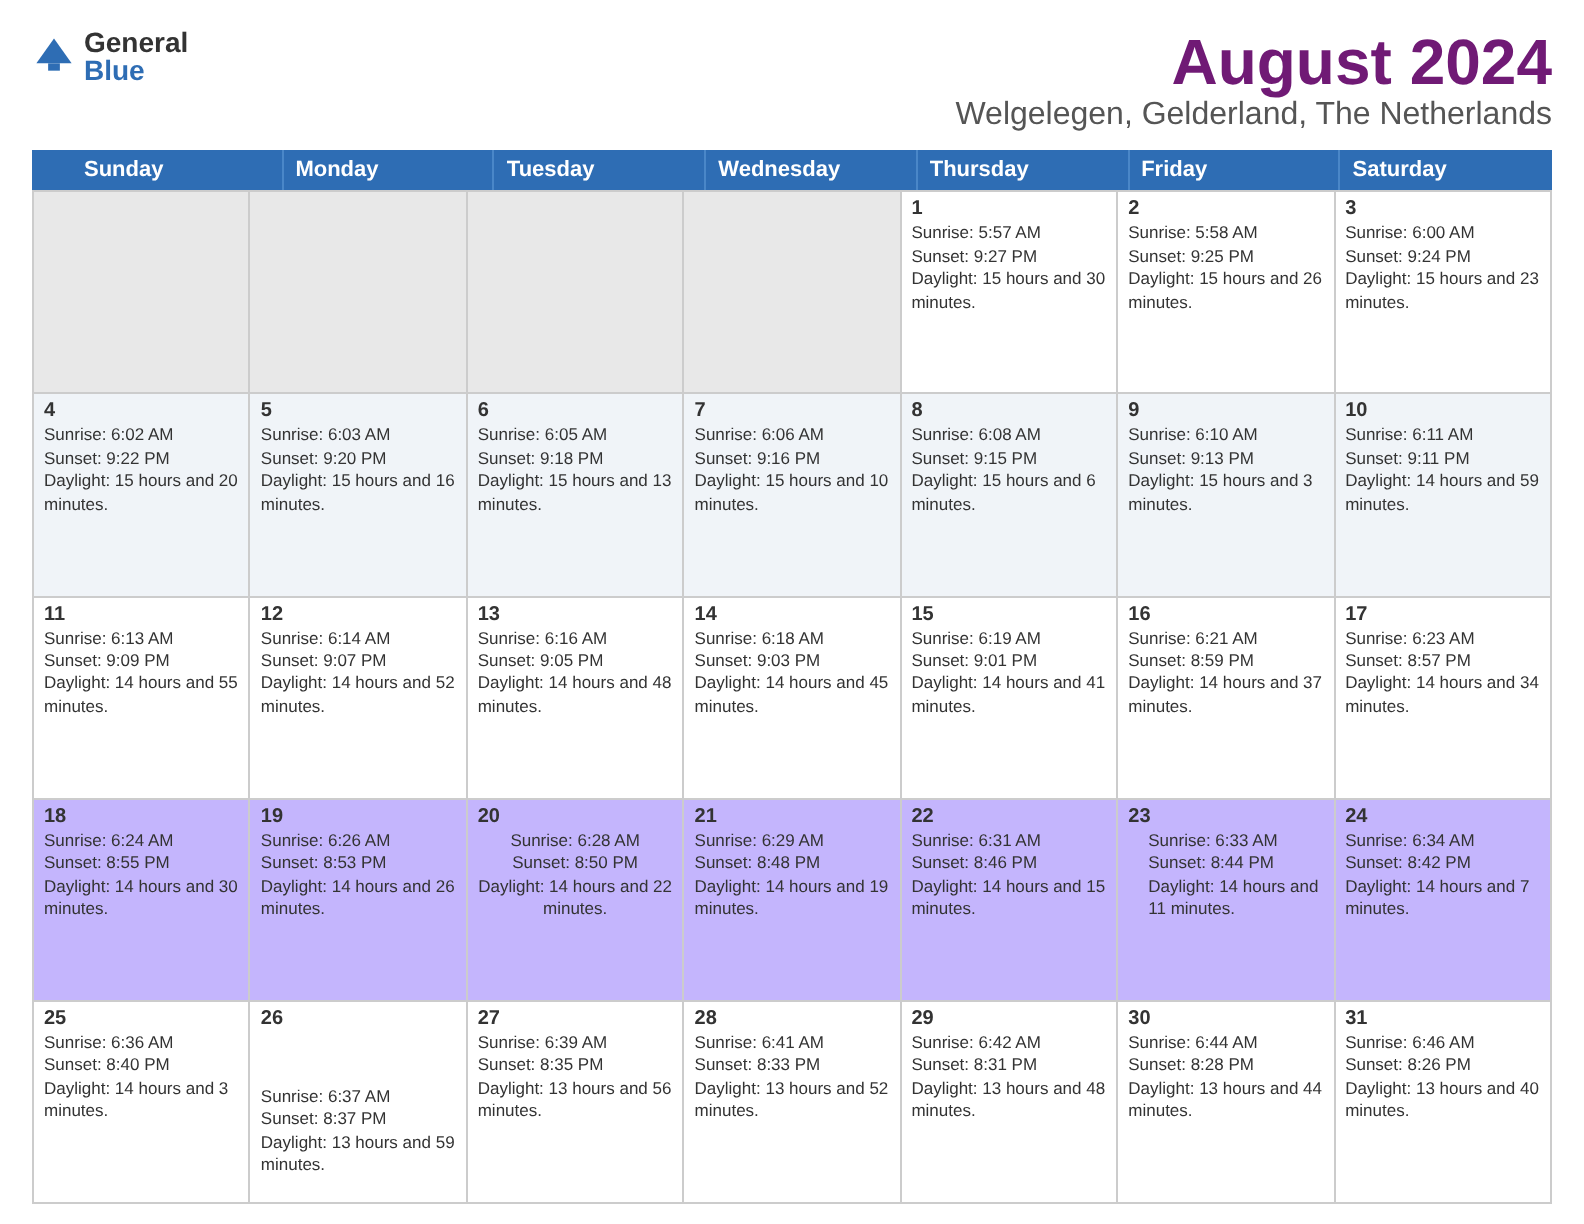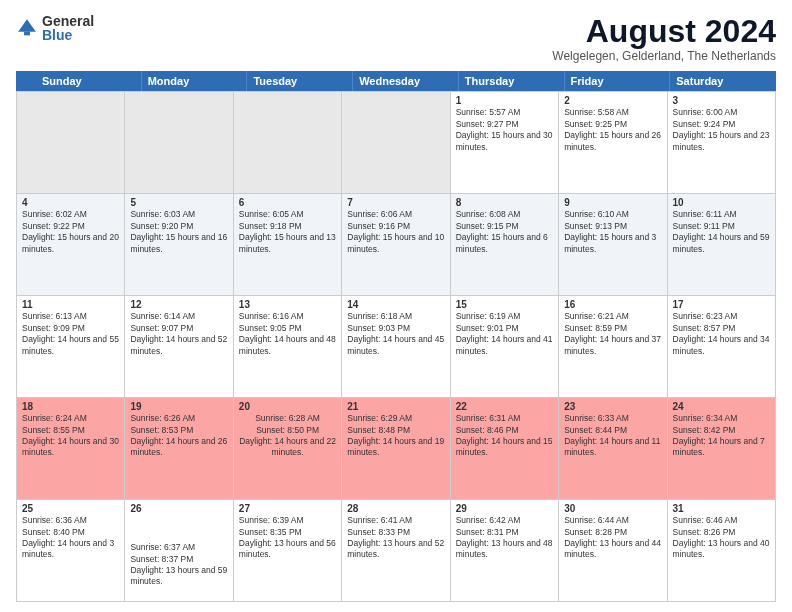--- a/index.html
+++ b/index.html
@@ -47,25 +47,25 @@
     .logo-icon {
       width: 22px;
       height: 22px;
     }
     .title-section {
       text-align: right;
     }
     .month-title {
       font-size: 32px;
       font-weight: bold;
-      color: #0f172a;
+      color: #701a75;
       line-height: 1.1;
     }
     .location {
-      font-size: 12px;
+      font-size: 16px;
       color: #555;
     }
     .calendar {
       flex: 1;
       display: flex;
       flex-direction: column;
     }
     .cal-header {
       display: grid;
       grid-template-columns: repeat(7, 1fr);
@@ -119,21 +119,21 @@
     }
     .day-info {
       font-size: 8.5px;
       color: #333;
       line-height: 1.35;
     }
     
     .row-0 .cal-cell { background: #fff; }
     .row-1 .cal-cell { background: #f0f4f8; }
     .row-2 .cal-cell { background: #fff; }
-    .row-3 .cal-cell { background: #fca5a5; }
+    .row-3 .cal-cell { background: #c4b5fd; }
     .row-4 .cal-cell { background: #fff; }
     .row-0 .cal-cell.empty,
     .row-1 .cal-cell.empty,
     .row-2 .cal-cell.empty,
     .row-3 .cal-cell.empty,
     .row-4 .cal-cell.empty { background: #e8e8e8; }
   </style>
 </head>
 <body>
 
@@ -304,21 +304,21 @@
 Daylight: 14 hours and 19 minutes.</div>
           </div>
           <div class="cal-cell">
             <div class="day-number">22</div>
             <div class="day-info" style="white-space: pre-line;">Sunrise: 6:31 AM
 Sunset: 8:46 PM
 Daylight: 14 hours and 15 minutes.</div>
           </div>
           <div class="cal-cell">
             <div class="day-number">23</div>
-            <div class="day-info" style="white-space: pre-line;">Sunrise: 6:33 AM
+            <div class="day-info" style="white-space: pre-line; margin-left: 10px;">Sunrise: 6:33 AM
 Sunset: 8:44 PM
 Daylight: 14 hours and 11 minutes.</div>
           </div>
           <div class="cal-cell">
             <div class="day-number">24</div>
             <div class="day-info" style="white-space: pre-line;">Sunrise: 6:34 AM
 Sunset: 8:42 PM
 Daylight: 14 hours and 7 minutes.</div>
           </div>
         </div>

